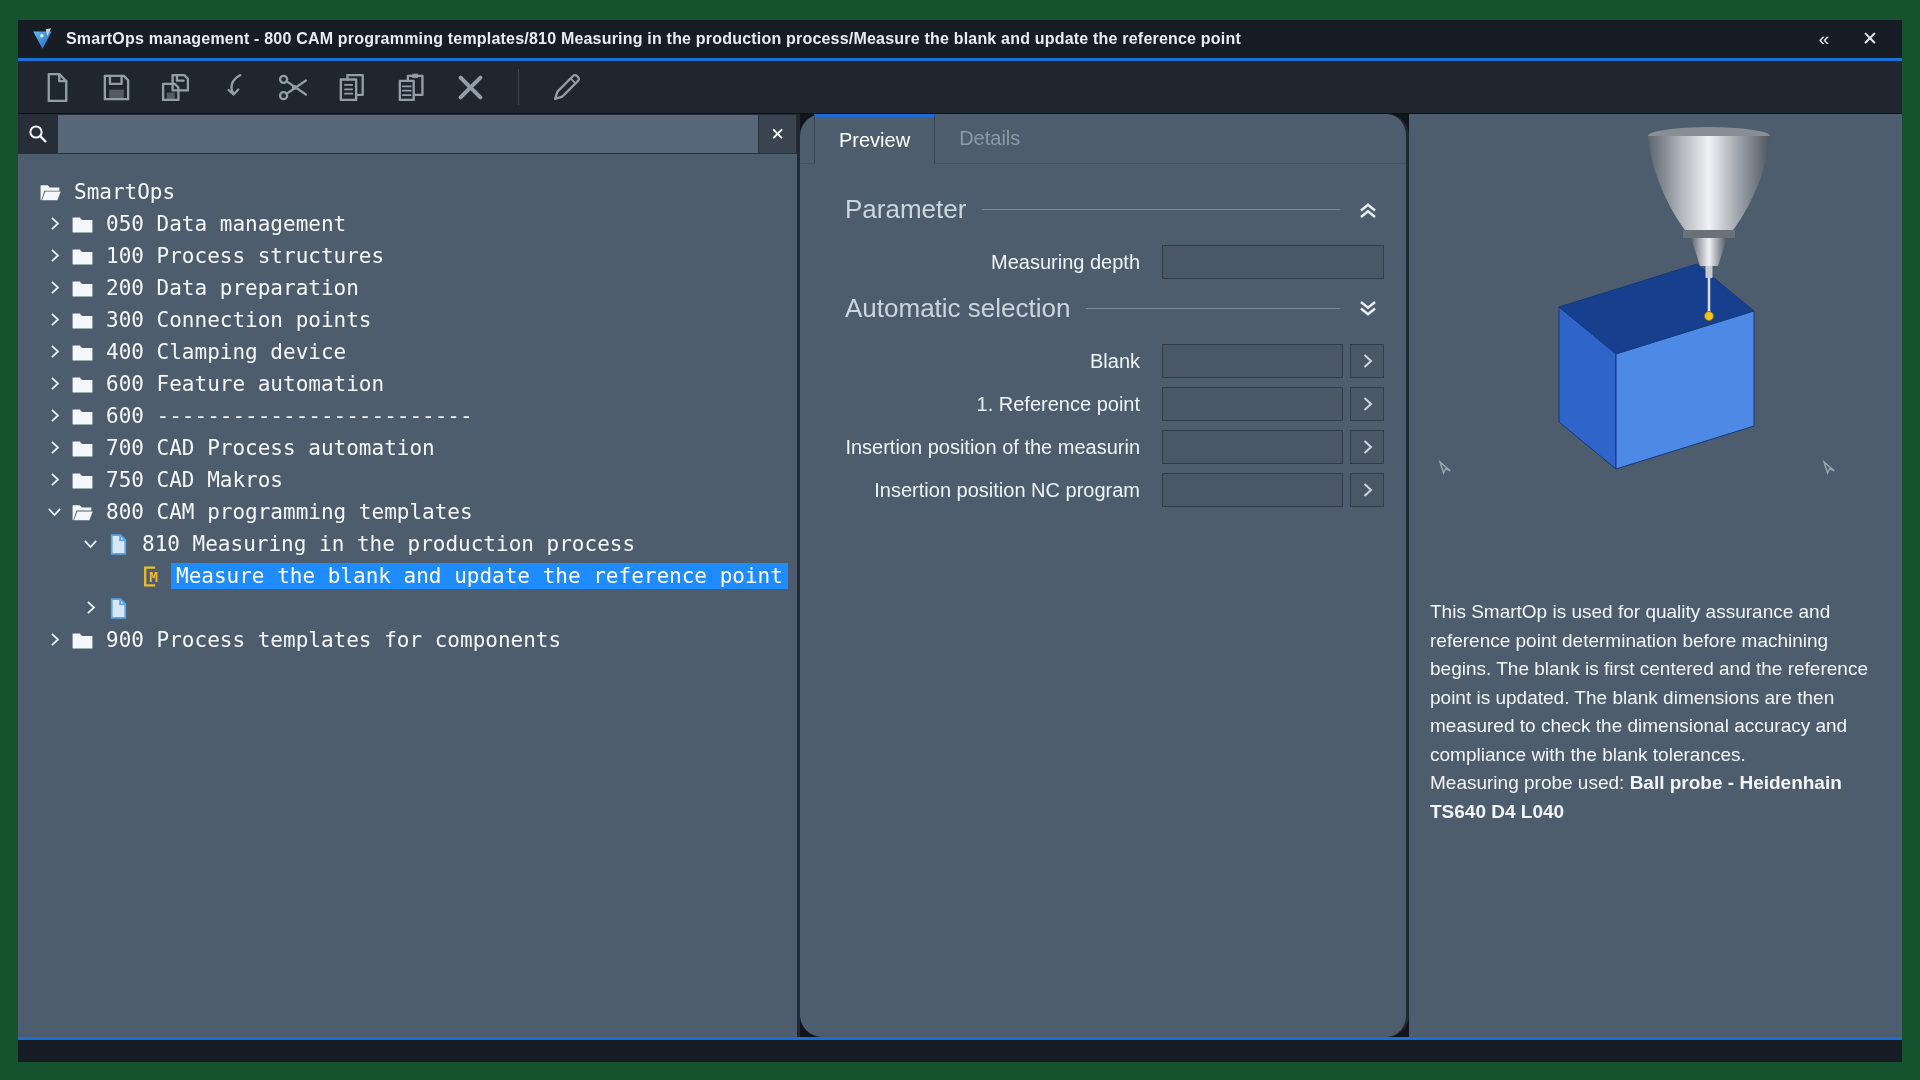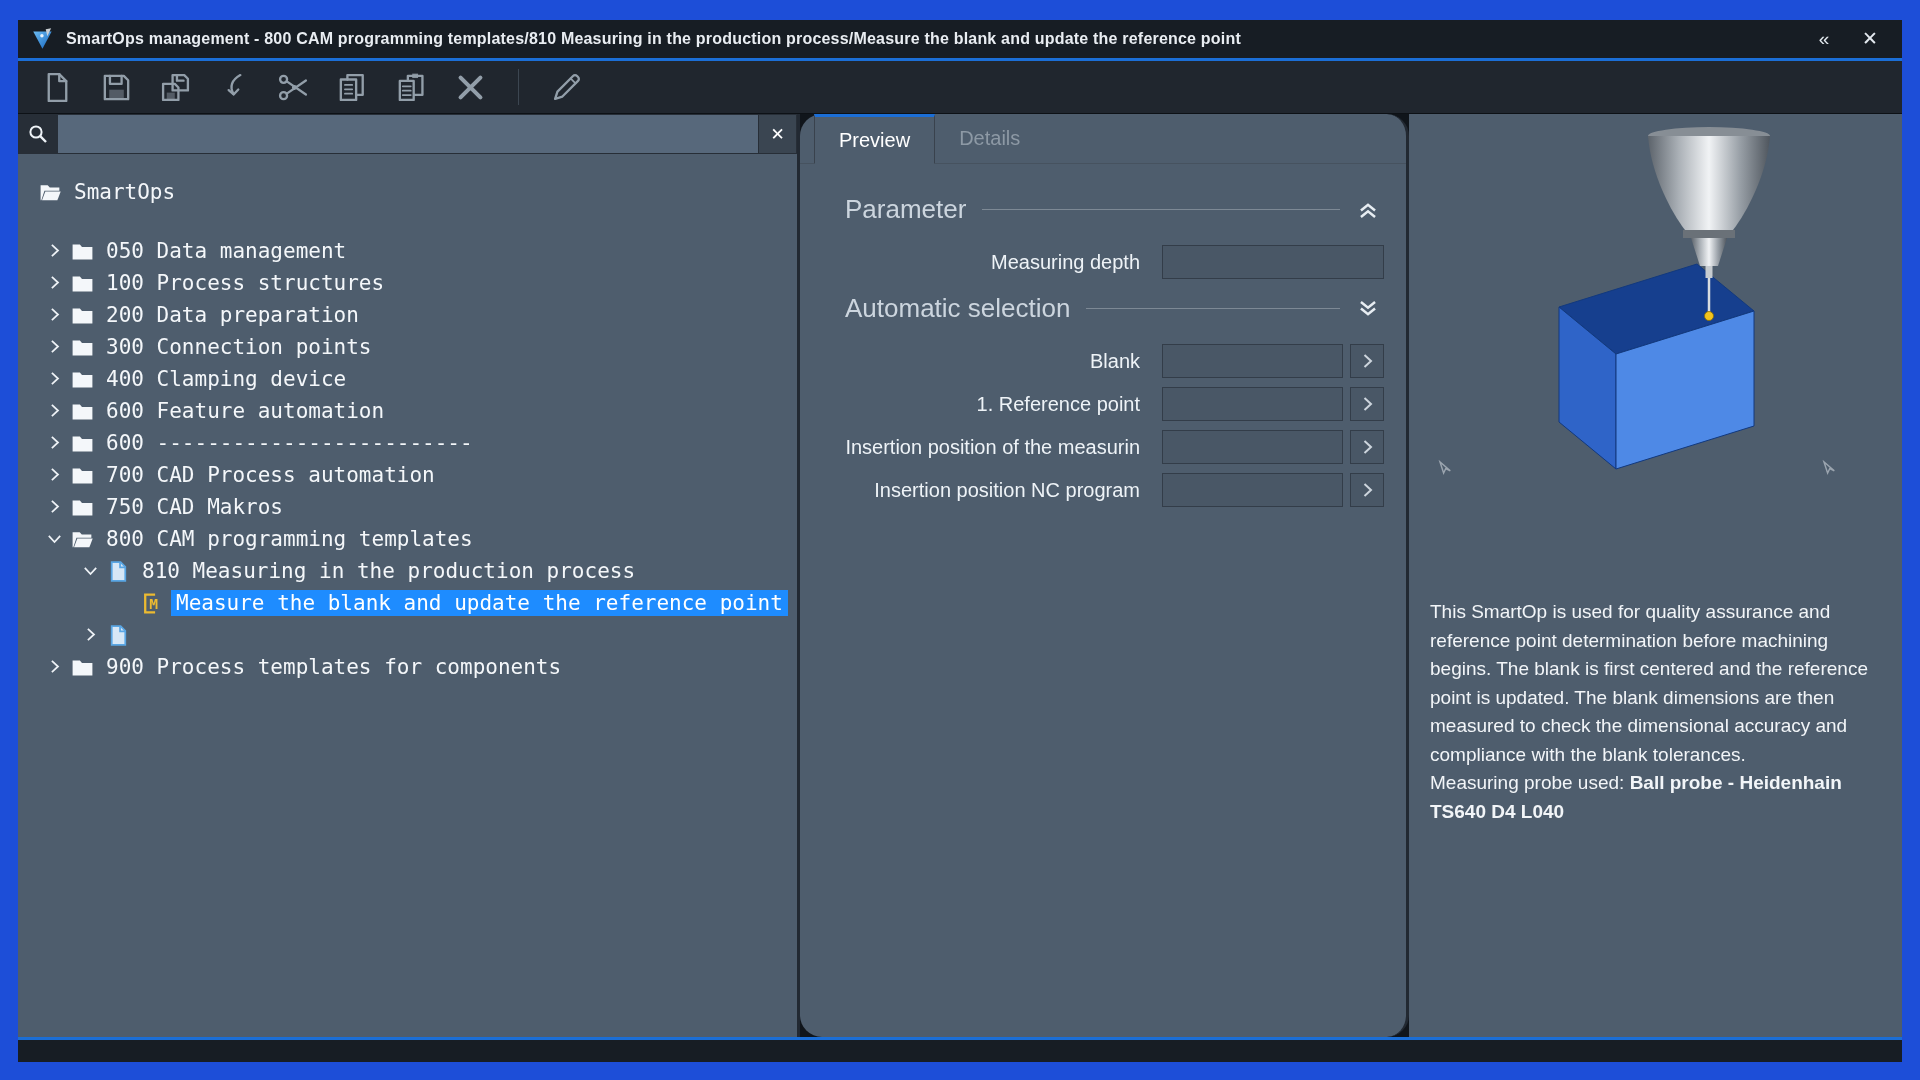--- a/index.html
+++ b/index.html
@@ -1,16 +1,16 @@
 <!DOCTYPE html>
 <html><head>
 <meta charset="utf-8">
 <style>
   html,body { margin:0; padding:0; background:#05080c; }
-  .stage { position:relative; width:1920px; height:1080px; background:#1d4ed8;
+  .stage { position:relative; width:1920px; height:1080px; background:#14532d;
            font-family:"Liberation Sans", sans-serif; overflow:hidden; }
   .window { position:absolute; left:18px; top:20px; width:1884px; height:1042px;
             background:#10151b; display:flex; flex-direction:column; }
 
   
   .titlebar { height:38px; background:#171d24; display:flex; align-items:center;
               padding:0 14px 0 12px; gap:10px; }
   .logo { width:26px; height:26px; flex:0 0 auto; }
   .title { color:#e9edf2; font-size:16px; font-weight:700; flex:1;
            white-space:nowrap; overflow:hidden; letter-spacing:.2px; }
@@ -162,21 +162,21 @@
             </svg>
           </button>
           <input class="search-input" value="" style="">
           <button class="clear-btn">✕</button>
         </div>
         <div class="tree" id="tree">
             <div class="tree-row" style="padding-left: 8px;"><span class="tree-ico"><svg viewBox="0 0 24 24">
                   <path fill="#f4f7fa" d="M2.5 5h6.8l2 2.2h9.2v3H6.2L3.2 19.4h-.7z"></path>
                   <path fill="#f4f7fa" d="M7 11h14.8l-3.2 8.5H3.9z"></path>
                 </svg></span><span class="tree-label">SmartOps</span></div>
-            <div class="tree-row" style="padding-left: 14px; margin-top: 27px;"><span class="tree-exp"><svg viewBox="0 0 24 24" fill="none" stroke="#eef2f6" stroke-width="2">
+            <div class="tree-row" style="padding-left: 14px;"><span class="tree-exp"><svg viewBox="0 0 24 24" fill="none" stroke="#eef2f6" stroke-width="2">
                   <path d="M9 5.5L16 12l-7 6.5"></path>
                 </svg></span><span class="tree-ico"><svg viewBox="0 0 24 24">
                   <path fill="#f4f7fa" d="M2.5 5.2h7l2 2.4h10v12h-19z"></path>
                 </svg></span><span class="tree-label">050 Data management</span></div>
             <div class="tree-row" style="padding-left: 14px;"><span class="tree-exp"><svg viewBox="0 0 24 24" fill="none" stroke="#eef2f6" stroke-width="2">
                   <path d="M9 5.5L16 12l-7 6.5"></path>
                 </svg></span><span class="tree-ico"><svg viewBox="0 0 24 24">
                   <path fill="#f4f7fa" d="M2.5 5.2h7l2 2.4h10v12h-19z"></path>
                 </svg></span><span class="tree-label">100 Process structures</span></div>
             <div class="tree-row" style="padding-left: 14px; align-items: center;"><span class="tree-exp"><svg viewBox="0 0 24 24" fill="none" stroke="#eef2f6" stroke-width="2">

